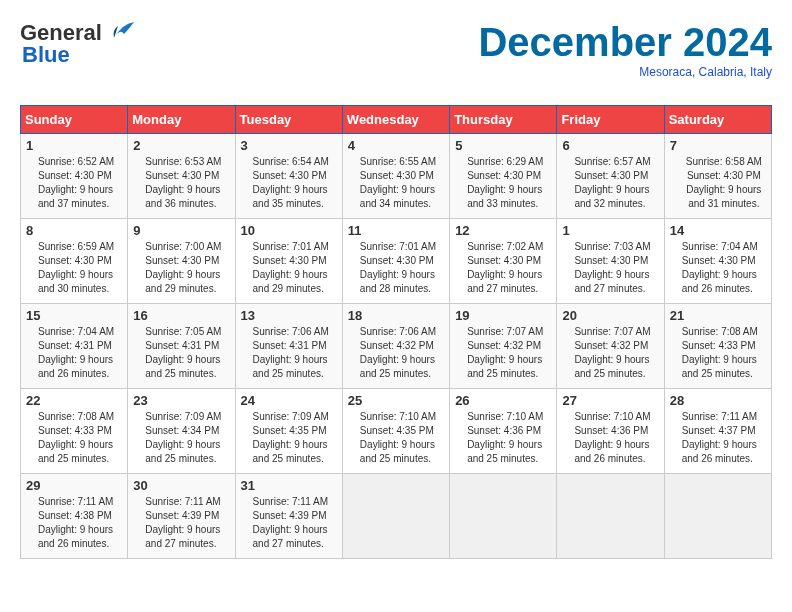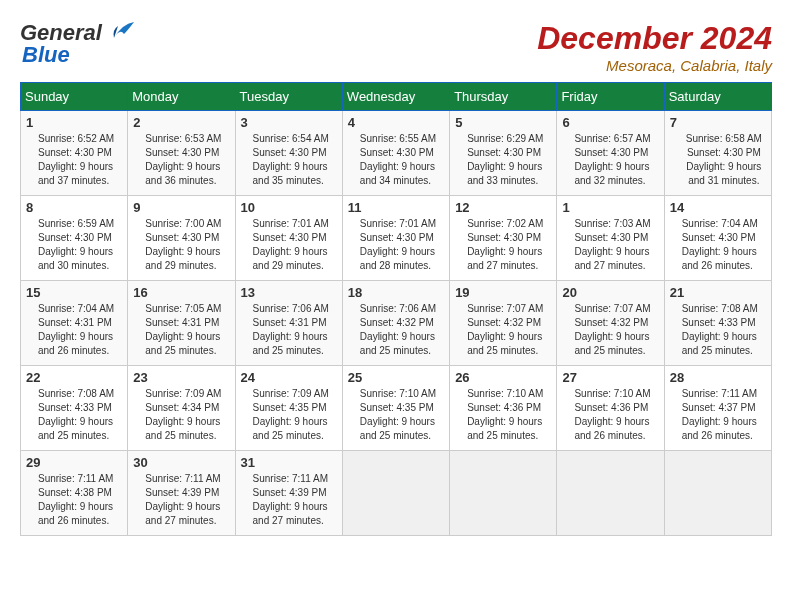--- a/index.html
+++ b/index.html
@@ -7,50 +7,49 @@
       font-family: Arial, sans-serif;
       background: #fff;
       width: 792px;
       min-height: 612px;
       padding: 20px;
     }
     .header {
       display: flex;
       justify-content: space-between;
       align-items: flex-start;
-      margin-bottom: 8px;
-      font-style: italic;
+      margin-bottom: 26px;
     }
     .logo {
       display: flex;
       flex-direction: column;
       align-items: flex-start;
     }
     .title-section {
       text-align: right;
     }
     .month-title {
-      font-size: 32px;
+      font-size: 40px;
       font-weight: bold;
-      color: #b91c1c;
+      color: #0369a1;
     }
     .location {
-      font-size: 15px;
-      color: #a16207;
+      font-size: 12px;
+      color: #1d4ed8;
     }
     table {
       width: 100%;
       border-collapse: collapse;
       table-layout: fixed;
     }
     thead tr th {
-      background-color: #15803d;
+      background-color: #ef4444;
       color: #fff;
       font-size: 13px;
-      font-weight: normal;
+      font-weight: bold;
       padding: 6px 4px;
       text-align: left;
       border: 1px solid #1565c0;
     }
     tbody tr td {
       border: 1px solid #ccc;
       vertical-align: top;
       padding: 4px 5px;
       font-size: 10.5px;
       color: #333;

